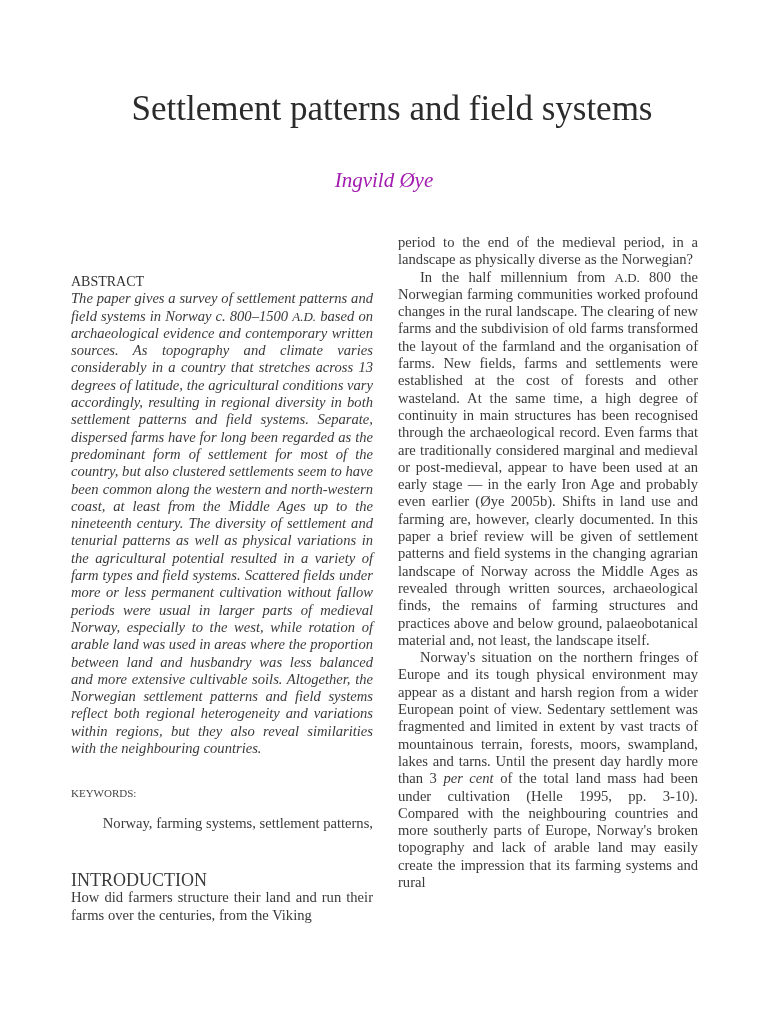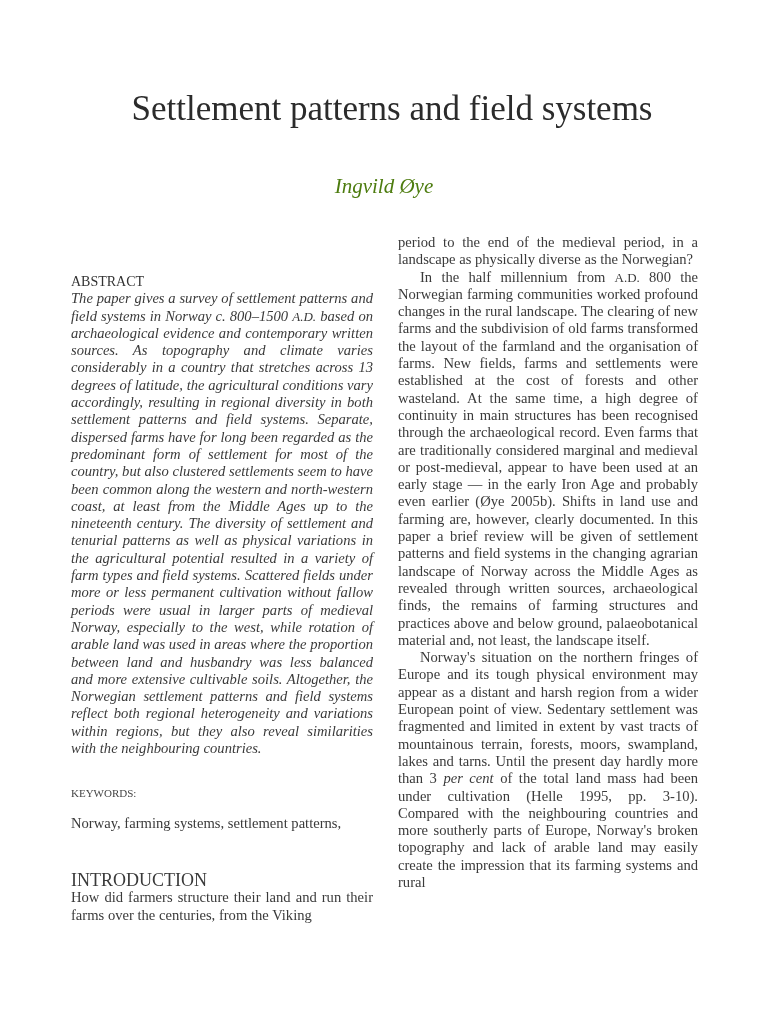--- a/index.html
+++ b/index.html
@@ -9,45 +9,45 @@
     color: #333333;
   }
   .title {
     position: absolute; left: 0; top: 80px; width: 768px;
     text-align: center;
     font-family: "Liberation Serif", serif;
     font-size: 35px; line-height: 41px; color: #2b2b2b;
     font-weight: normal; margin: 8px;
   }
   .author {
-    position: absolute; left: 0; top: 174px; width: 768px;
+    position: absolute; left: 0; top: 168px; width: 768px;
     text-align: center;
     font-family: "Liberation Serif", serif;
-    font-style: italic; font-size: 21px; color: #4d7c0f;
+    font-style: italic; font-size: 21px; color: #a21caf;
   }
   .col {
     position: absolute; top: 234px; width: 302px;
     font-family: "Liberation Serif", serif;
     font-size: 14.6px; line-height: 17.3px; color: #3a3a3a;
   }
   .col.left { left: 71px; }
   .col.right { left: 398px; width: 300px; }
   .heading {
     font-size: 14px; letter-spacing: 0; color: #333;
     text-transform: none;
     margin-top: 39px;
   }
   .abstract-body {
     margin-top: 12px;
     font-style: italic; text-align: justify;
   }
   .kw-heading {
     margin-top: 28px; font-size: 11px; color: #444;
   }
-  .kw-body { margin-top: 12px; }
+  .kw-body { margin-top: 12px; text-align: right; }
   .intro-heading { margin-top: 40px; font-size: 18px; }
   .intro-body { margin-top: 12px; text-align: justify; }
   .p { text-align: justify; margin: 0; }
   .indent { text-indent: 22px; }
   .sc { font-variant: small-caps; font-size: 13px; }
   em { font-style: italic; }
 </style>
 </head>
 <body>
 

